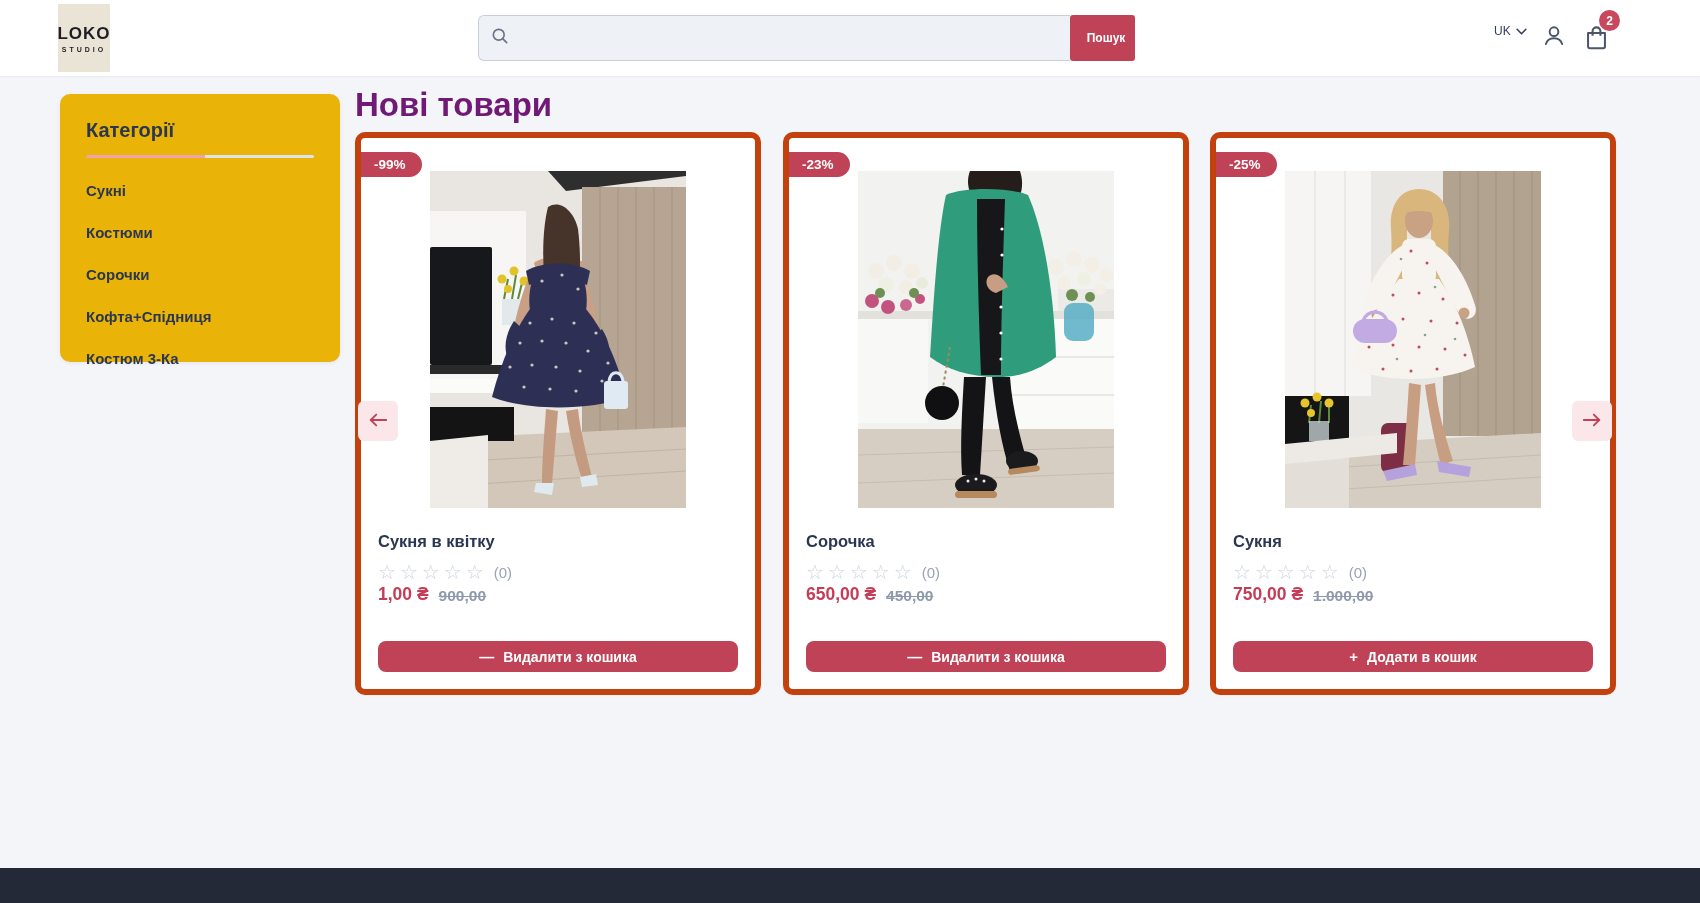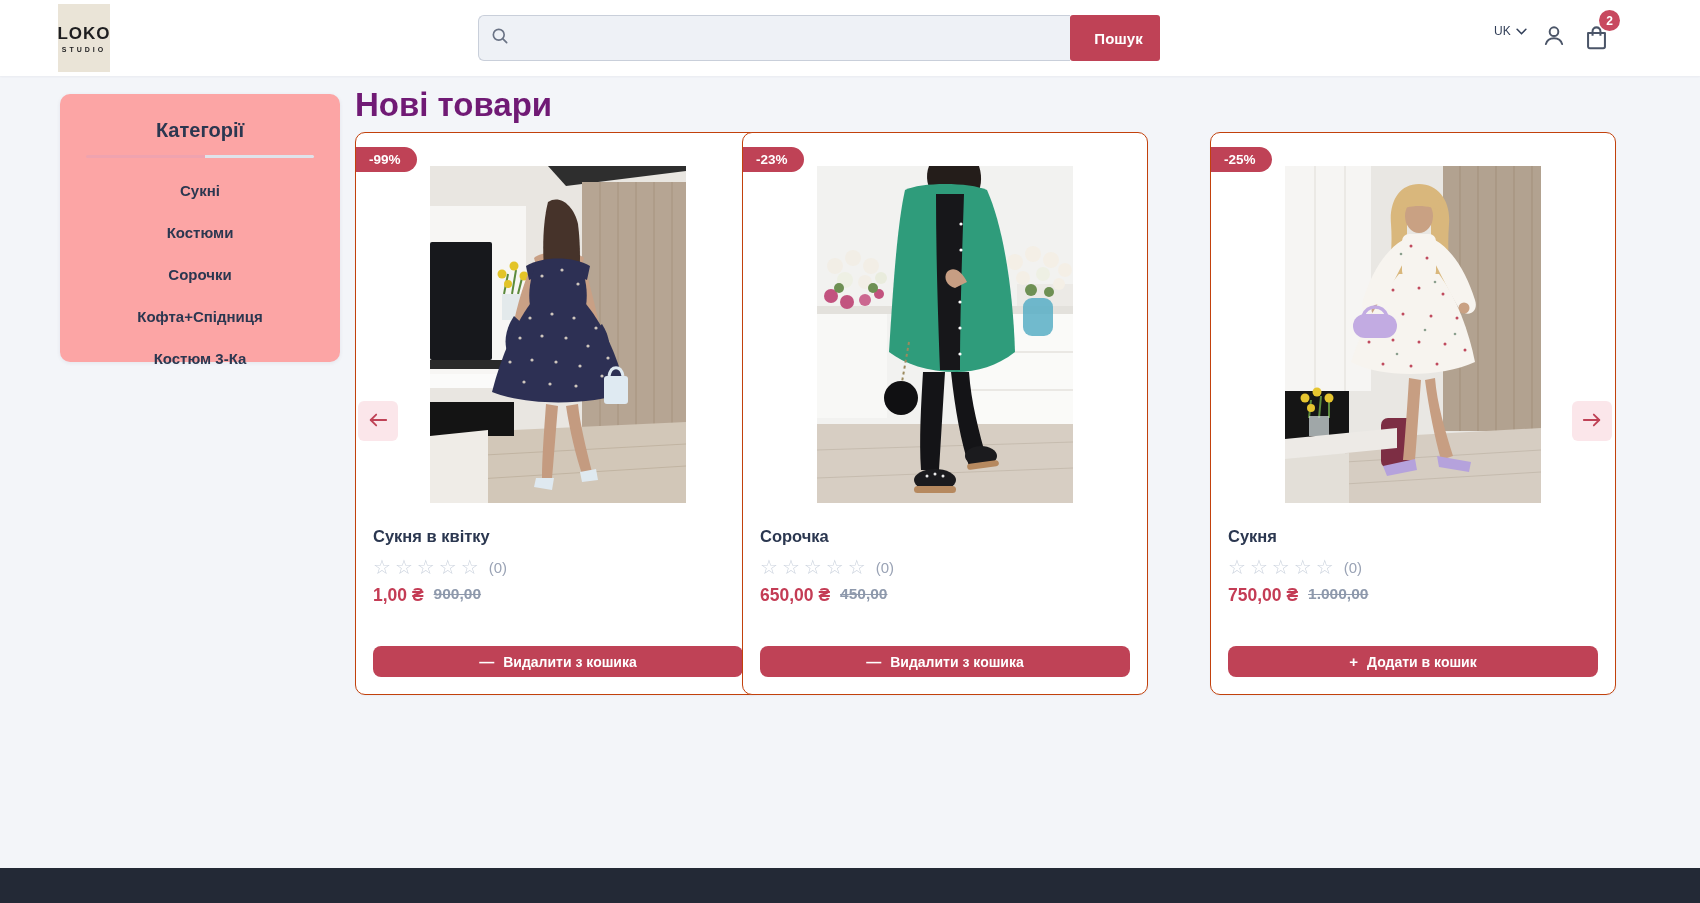--- a/index.html
+++ b/index.html
@@ -18,57 +18,57 @@
   .logo { position:absolute; left:58px; top:4px; width:52px; height:68px; background:#eae4d7;
           display:flex; flex-direction:column; align-items:center; justify-content:center; cursor:pointer; }
   .logo-main { font-size:17px; font-weight:700; letter-spacing:1px; color:#1e1e20; }
   .logo-sub  { font-size:7px; font-weight:700; letter-spacing:3px; color:#1e1e20; margin-top:2px; }
 
   .searchbar { position:absolute; left:478px; top:15px; height:46px; display:flex; }
   .search-field { width:592px; height:46px; background:#eef1f6; border:1px solid #c9cfda; border-right:none;
                   border-radius:6px 0 0 6px; display:flex; align-items:center; padding-left:11px; }
   .search-field svg { flex:none; }
   .search-field input { flex:1; border:none; outline:none; background:transparent; font-size:15px; height:100%; padding:0 10px; color:#2b3750; }
-  .search-btn { width:90px; height:46px; background:#bf4256; color:#fff; border:none; border-radius:3px;
-                font-size:15px; font-weight:700; cursor:pointer; font-family:inherit;padding-left:7px; }
+  .search-btn { width:65px; height:46px; background:#bf4256; color:#fff; border:none; border-radius:3px;
+                font-size:12px; font-weight:700; cursor:pointer; font-family:inherit;padding-left:7px; }
   .lang { position:absolute; left:1494px; top:24px; display:flex; align-items:center; gap:5px; cursor:pointer;
           font-size:12px; color:#323f58;text-align:center; }
   .icon-btn { position:absolute; cursor:pointer; background:none; border:none; padding:0; }
   .account-btn { left:1541px; top:23px; }
   .cart-btn { left:1583px; top:24px; }
   .cart-badge { position:absolute; left:1599px; top:10px; width:21px; height:21px; border-radius:50%;
                 background:#c8495f; color:#fff; font-size:12px; font-weight:700;
                 display:flex; align-items:center; justify-content:center; }
 
   
-  .sidebar { position:absolute; left:60px; top:94px; width:280px; height:268px; background:#fca5a5; border-radius:10px;
-             box-shadow:0 1px 4px rgba(25,35,65,.07); padding:25px 26px;text-align:center; }
+  .sidebar { position:absolute; left:60px; top:94px; width:280px; height:268px; background:#eab308; border-radius:10px;
+             box-shadow:0 1px 4px rgba(25,35,65,.07); padding:25px 26px; }
   .sidebar-title { font-size:20px; font-weight:700; color:#2b3750; }
   .sidebar-divider { margin-top:13px; height:3px; border-radius:2px;
                      background:linear-gradient(to right, #efa3af 0 52%, #dfe3ea 52% 100%); }
   .cat-list { list-style:none; margin-top:24px; }
   .cat-list li { font-size:15px; font-weight:700; color:#2b3750; cursor:pointer; }
   .cat-list li + li { margin-top:25px; }
 
   
   .main-title { position:absolute; left:355px; top:86px; font-size:33px; font-weight:700; color:#701a75; }
 
-  .card { position:absolute; top:132px; width:406px; height:563px; background:#fff; border:1px solid #c2410c;
+  .card { position:absolute; top:132px; width:406px; height:563px; background:#fff; border:6px solid #c2410c;
           border-radius:10px; box-shadow:0 1px 2px rgba(25,35,65,.04); }
-  .card1 { left:355px; } .card2 { left:742px; } .card3 { left:1210px; }
+  .card1 { left:355px; } .card2 { left:783px; } .card3 { left:1210px; }
 
   .discount { position:absolute; left:0; top:14px; background:#bf4256; color:#fff; font-size:13.5px; font-weight:700;
               padding:5px 16px 5px 13px; border-radius:0 15px 15px 0; }
   .photo { display:block; margin:33px auto 0; width:256px; height:337px; cursor:pointer; }
   .info { padding:0 17px; }
   .p-name { margin-top:24px; font-size:16.5px; font-weight:700; color:#2b3750; cursor:pointer; }
   .p-rating { margin-top:9px; display:flex; align-items:center; }
   .p-stars { font-size:20px; color:#ccd3de; letter-spacing:4px; }
   .p-count { font-size:15px; color:#9aa3b5; margin-left:6px; }
-  .p-prices { margin-top:6px; display:flex; align-items:flex-start; }
+  .p-prices { display:flex; align-items:flex-end; }
   .p-price { font-size:17.5px; font-weight:700; color:#c43c55; }
   .p-old { font-size:15.5px; font-weight:600; color:#8e99ac; text-decoration:line-through; margin-left:10px; }
   .cta { position:absolute; left:17px; right:17px; bottom:17px; height:31px; background:#bf4256; border:none;
          border-radius:8px; color:#fff; font-size:14px; font-weight:700; font-family:inherit; cursor:pointer;
          display:flex; align-items:center; justify-content:center; gap:9px; }
   .cta .cta-icon { font-size:15px; font-weight:700; }
 
   .arrow-btn { position:absolute; top:401px; width:40px; height:40px; border-radius:6px; background:#fbe6ea;
                border:none; cursor:pointer; display:flex; align-items:center; justify-content:center; }
   .arrow-prev { left:358px; } .arrow-next { left:1572px; }

